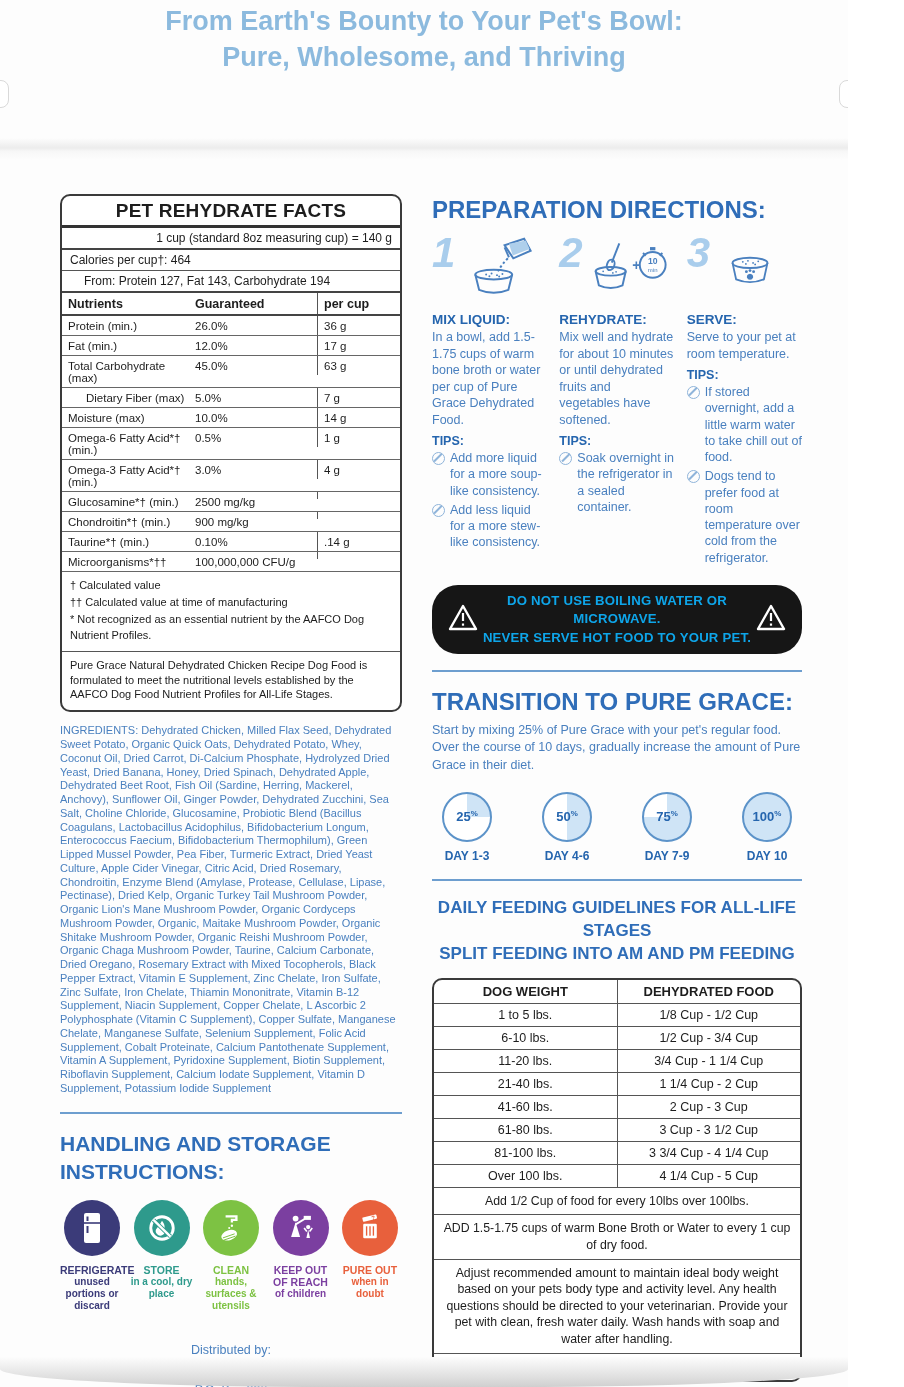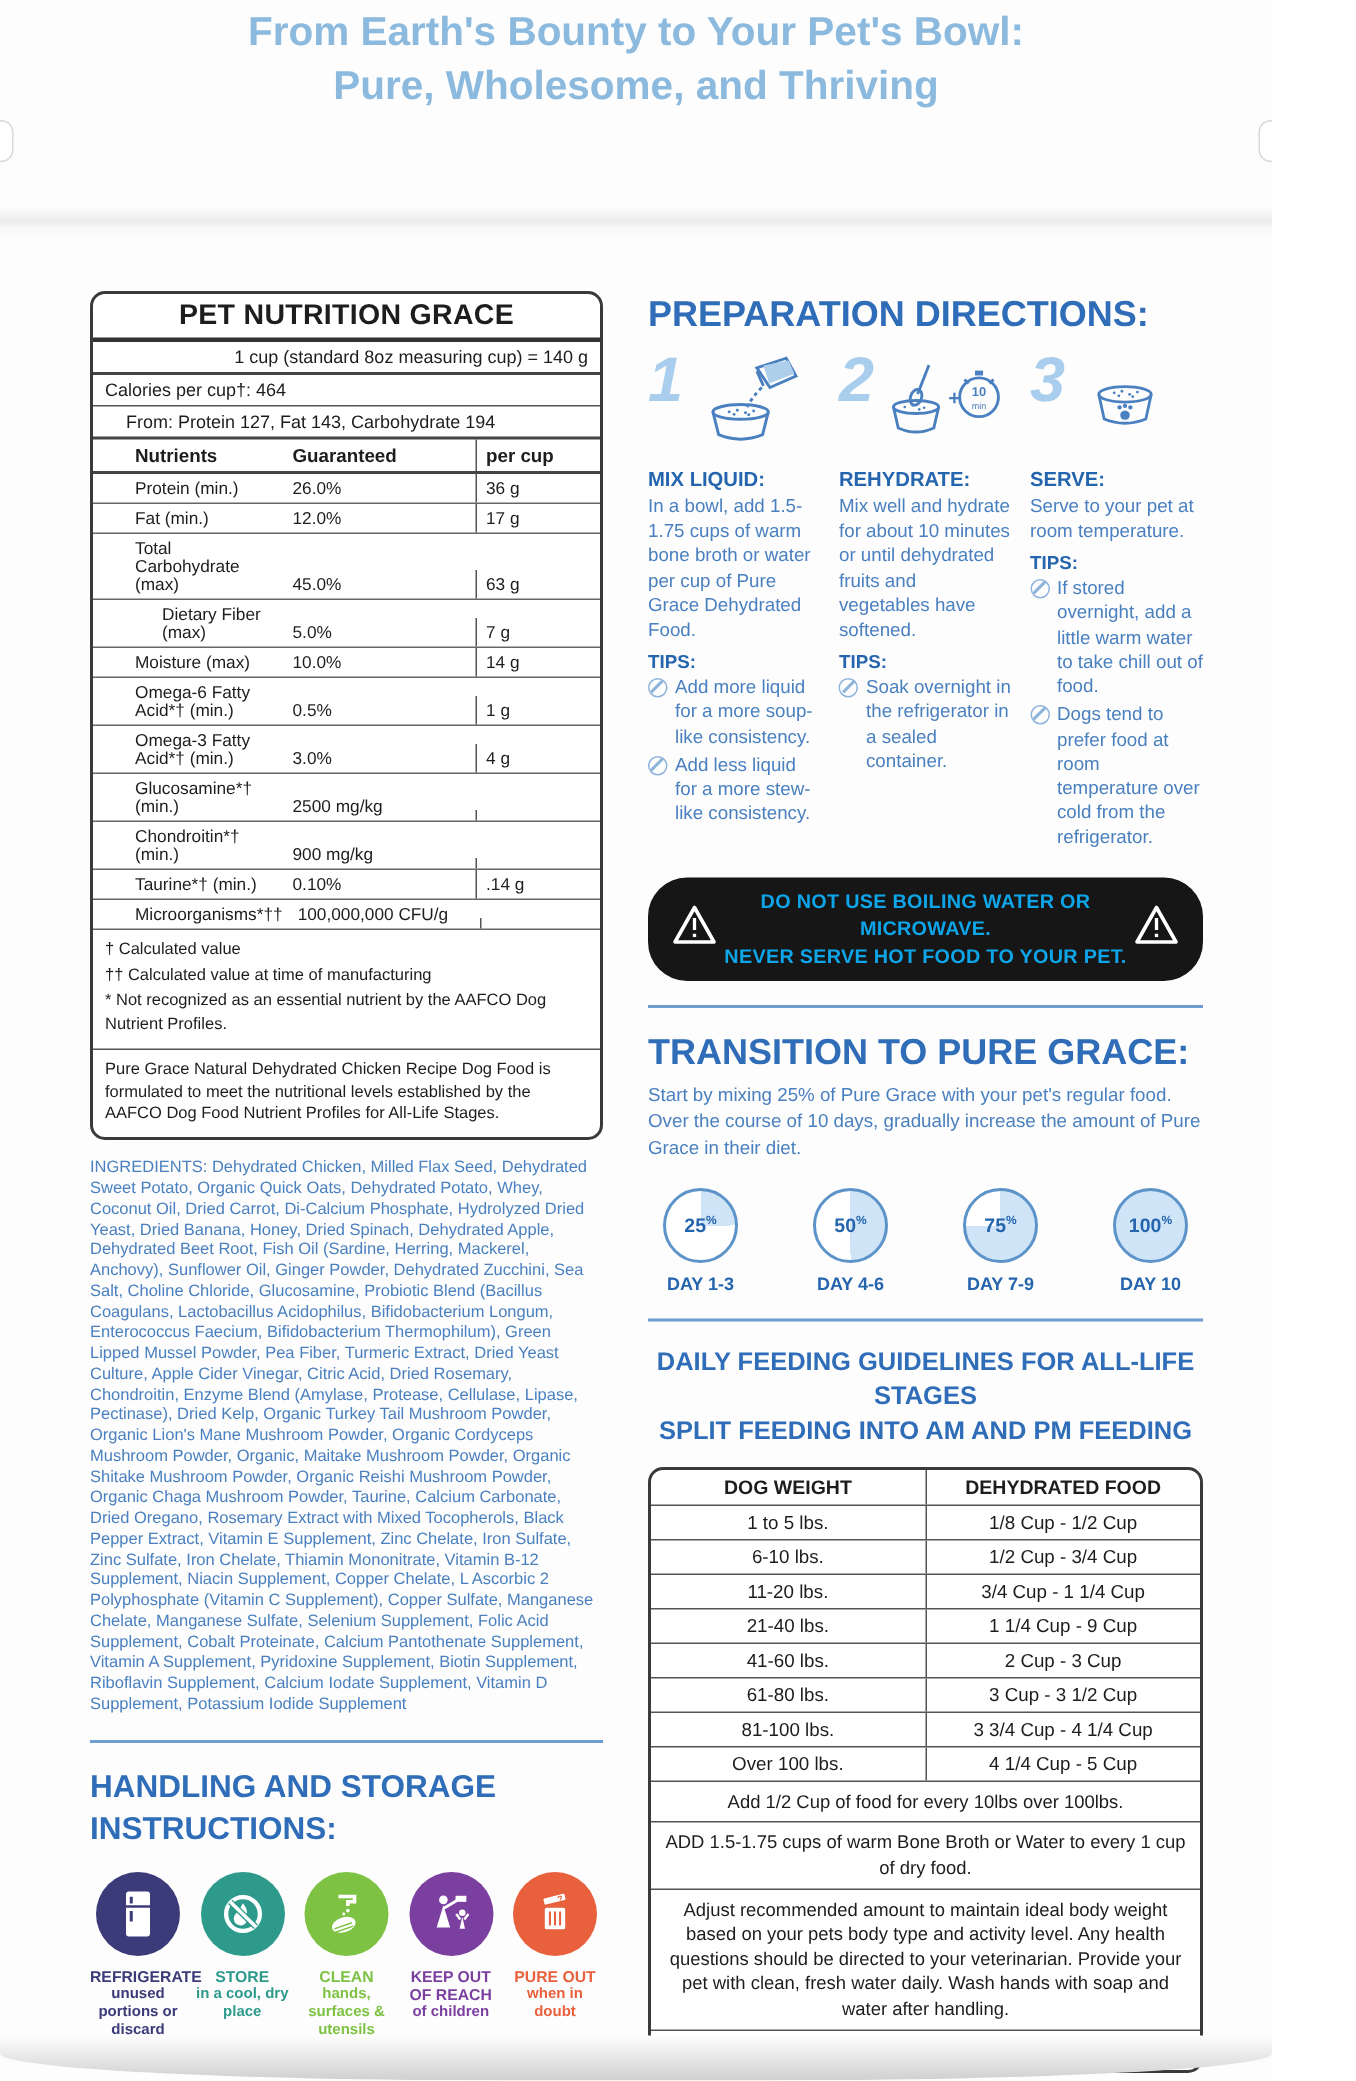--- a/index.html
+++ b/index.html
@@ -17,21 +17,21 @@
   .columns{position:absolute;top:194px;left:60px;right:46px;display:flex;gap:30px;}
   .col-left{width:342px;flex:0 0 342px;}
   .col-right{flex:1;min-width:0;}
   .divider{border:none;border-top:2px solid #6d9ecf;margin:16px 0;}
   
   .nf{border:2px solid #3a3a3a;border-radius:10px;overflow:hidden;background:#fff;color:#1d1d1d;}
   .nf-title{font-size:19px;font-weight:700;text-align:center;padding:4px 0 3px;border-bottom:3px solid #333;letter-spacing:.2px;}
   .nf-serving{font-size:12px;text-align:right;padding:3px 8px;border-bottom:2px solid #444;}
   .nf-cal{font-size:12px;padding:3px 8px;border-bottom:1.5px solid #555;}
   .nf-from{font-size:12px;padding:3px 8px 3px 22px;border-bottom:2px solid #444;}
-  .nf-row{display:flex;align-items:flex-end;font-size:11.5px;border-bottom:1.2px solid #666;padding-left:22px;}
+  .nf-row{display:flex;align-items:flex-start;font-size:11.5px;border-bottom:1.2px solid #666;}
   .nf-row:last-of-type{border-bottom:2px solid #444;}
   .nf-head{font-size:12.5px;font-weight:700;border-bottom:2px solid #444;border-top:none;}
   .nf-name{flex:1;padding:3.5px 6px;}
   .nf-name.indent{padding-left:24px;}
   .nf-guar{flex:0 0 118px;padding:3.5px 4px;}
   .nf-cup{flex:0 0 70px;padding:3.5px 6px;border-left:1.5px solid #555;}
   .nf-foot{font-size:11px;padding:6px 8px;border-bottom:1.5px solid #555;line-height:1.45;}
   .nf-foot div{margin-bottom:1px;}
   .nf-stmt{font-size:11px;padding:6px 8px 8px;line-height:1.35;}
   
@@ -98,21 +98,21 @@
 
   <div class="notch notch-l"></div>
   <div class="notch notch-r"></div>
   <div class="seam"></div>
 
   <div class="columns">
 
     <div class="col-left">
 
       <div class="nf">
-        <div class="nf-title">PET NUTRITION GRACE</div>
+        <div class="nf-title">PET REHYDRATE FACTS</div>
         <div class="nf-serving">1 cup (standard 8oz measuring cup) = 140 g</div>
         <div class="nf-cal">Calories per cup†: 464</div>
         <div class="nf-from">From: Protein 127, Fat 143, Carbohydrate 194</div>
 
         <div class="nf-row nf-head">
           <div class="nf-name">Nutrients</div>
           <div class="nf-guar">Guaranteed</div>
           <div class="nf-cup">per cup</div>
         </div>
 
@@ -453,21 +453,21 @@
         <div class="ft-row">
             <div>6-10 lbs.</div>
             <div>1/2 Cup - 3/4 Cup</div>
           </div>
         <div class="ft-row">
             <div>11-20 lbs.</div>
             <div>3/4 Cup - 1 1/4 Cup</div>
           </div>
         <div class="ft-row">
             <div>21-40 lbs.</div>
-            <div>1 1/4 Cup - 9 Cup</div>
+            <div>1 1/4 Cup - 2 Cup</div>
           </div>
         <div class="ft-row">
             <div>41-60 lbs.</div>
             <div>2 Cup - 3 Cup</div>
           </div>
         <div class="ft-row">
             <div>61-80 lbs.</div>
             <div>3 Cup - 3 1/2 Cup</div>
           </div>
         <div class="ft-row">

